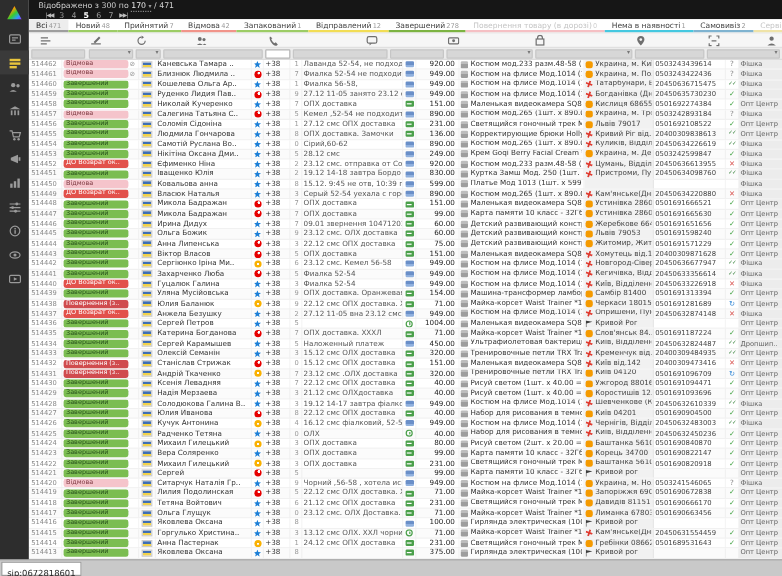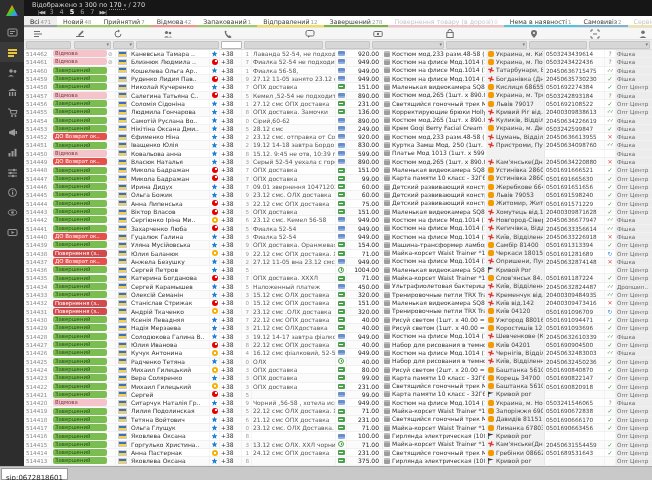--- a/index.html
+++ b/index.html
@@ -187,21 +187,21 @@
         <rect x="1" y="2.5" width="9" height="6" rx="1" fill="none" stroke="#9a9a9a"></rect>
         <polygon points="4.5,4 7.5,5.5 4.5,7" fill="#9a9a9a"></polygon>
       </svg>
   </div>
 </div>
 
 <div class="topbar">
   <div class="tb-line1">
     <span>Відображено з 300 по</span>
     <span class="pp"><span>170</span> <span class="caret">▾</span></span>
-    <span>/ 270</span>
+    <span>/ 471</span>
   </div>
   <div class="tb-line2">
     <span class="pgnav">|◀◀</span>
     <span style="display:flex;gap:6px;">
         <span class="pg">3</span>
         <span class="pg">4</span>
         <span class="pg cur">5</span>
         <span class="pg">6</span>
         <span class="pg">7</span>
       </span>

